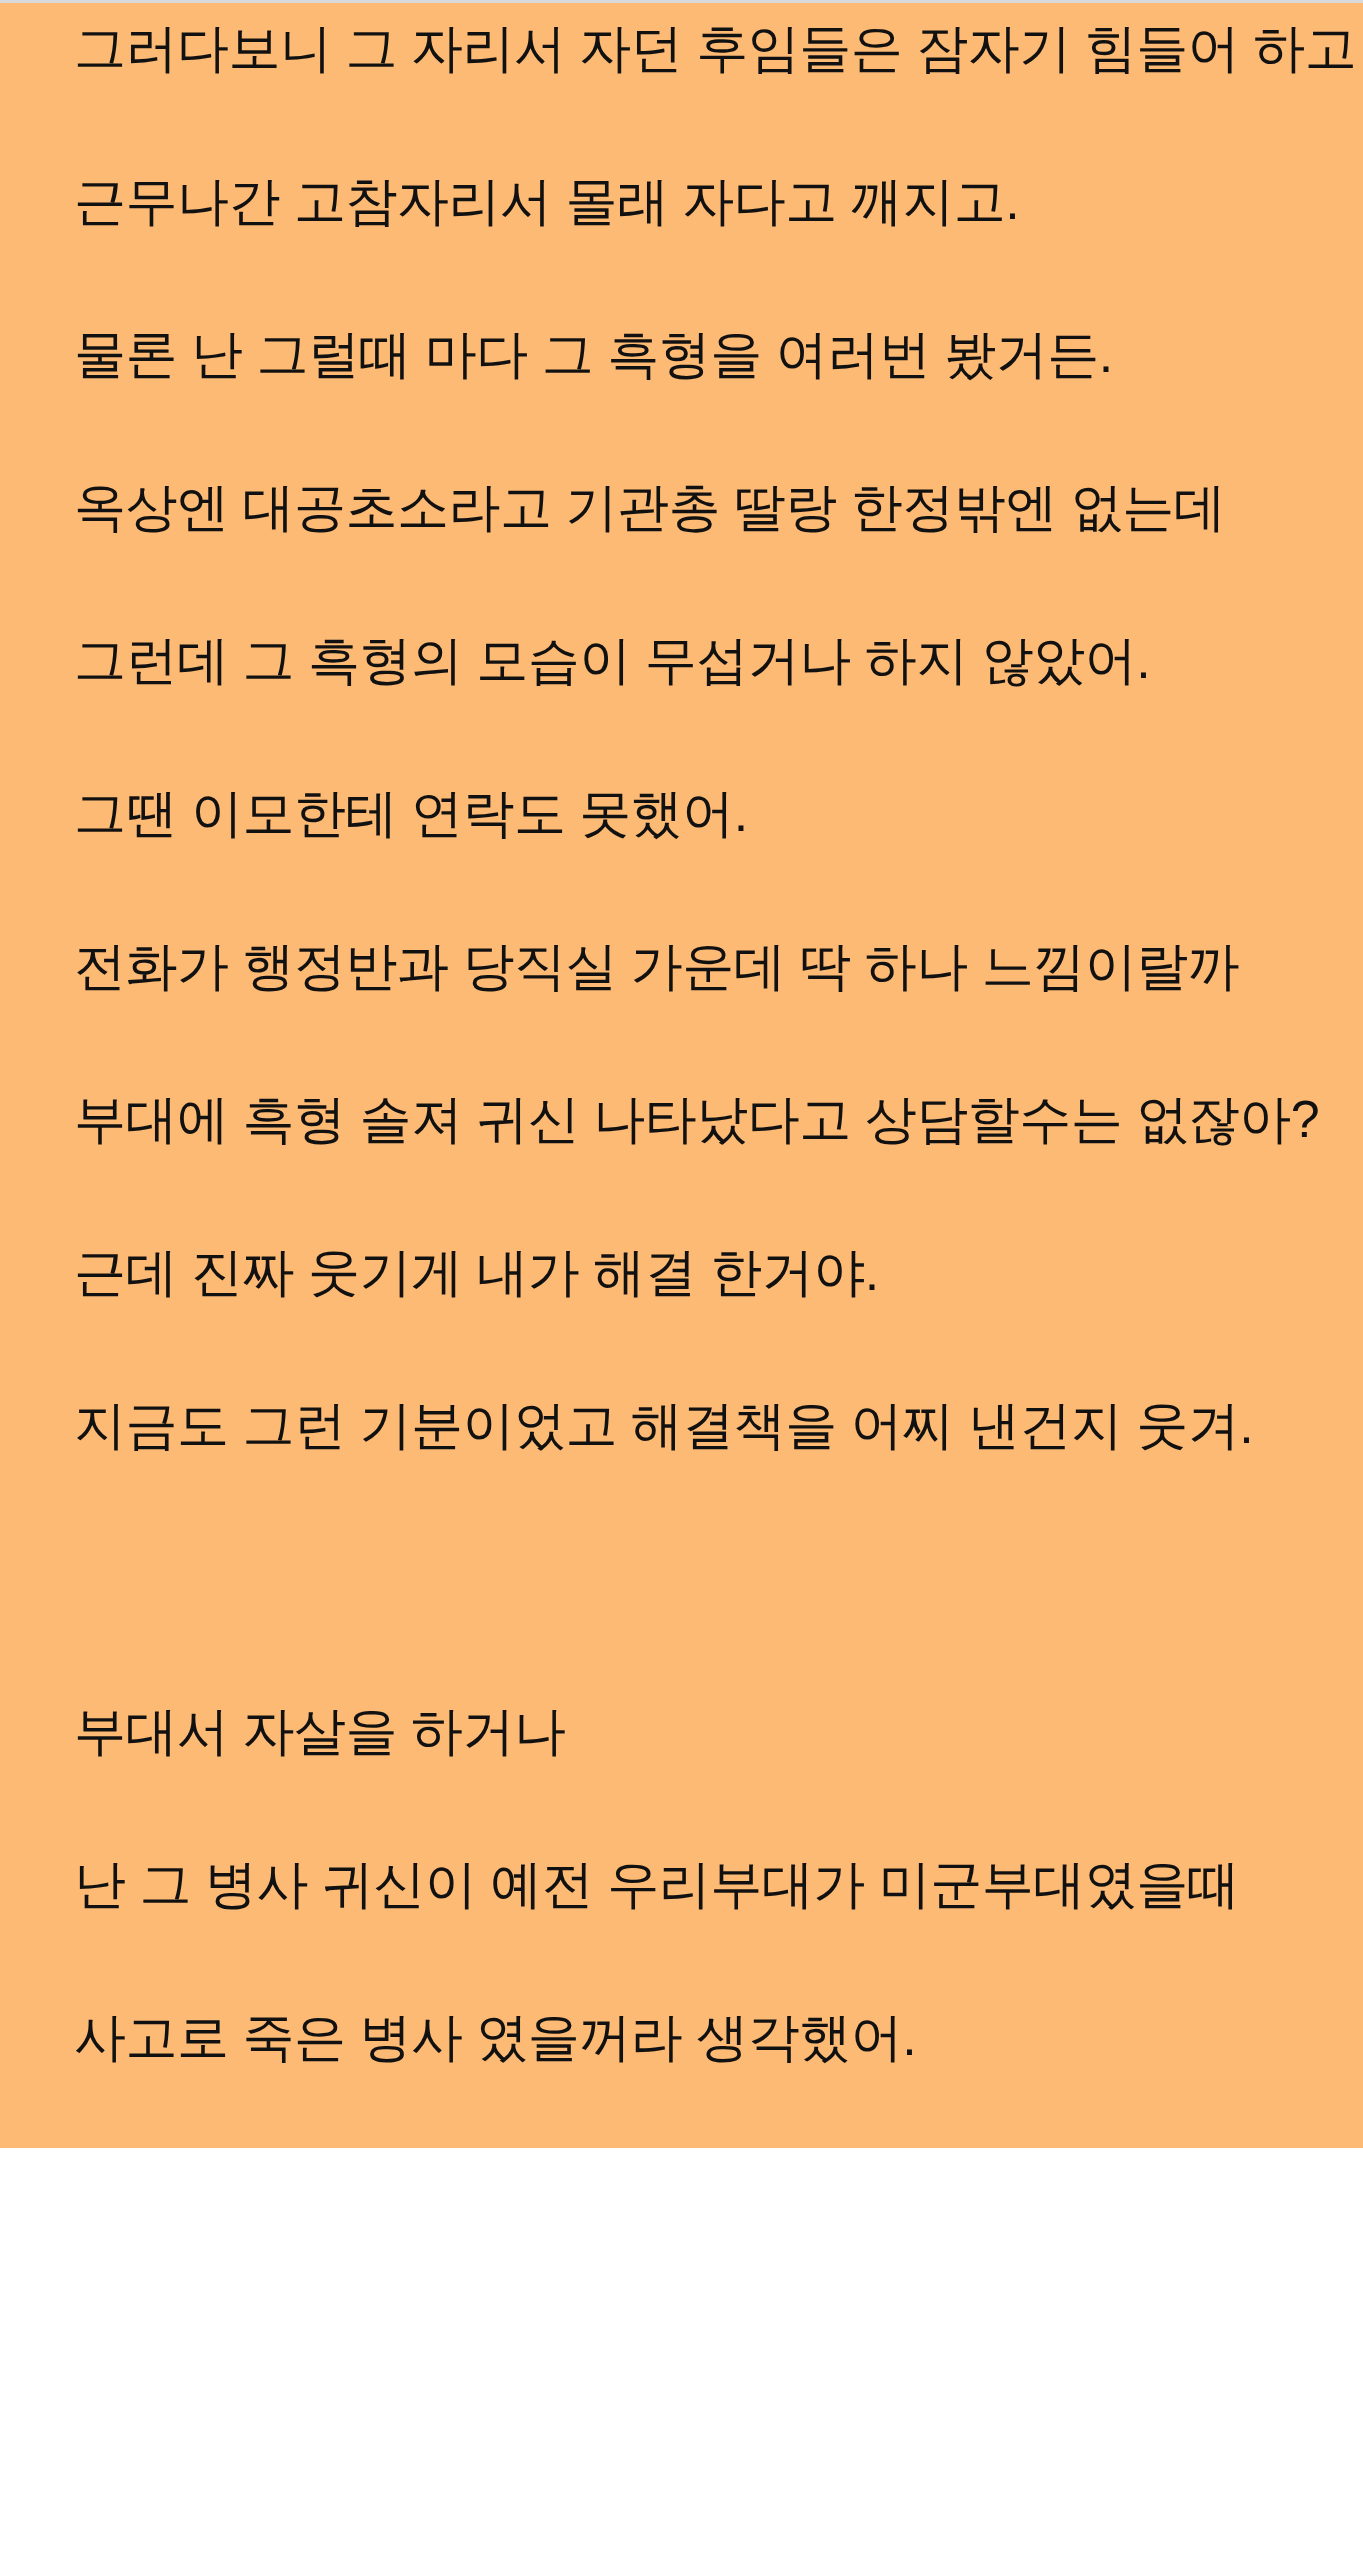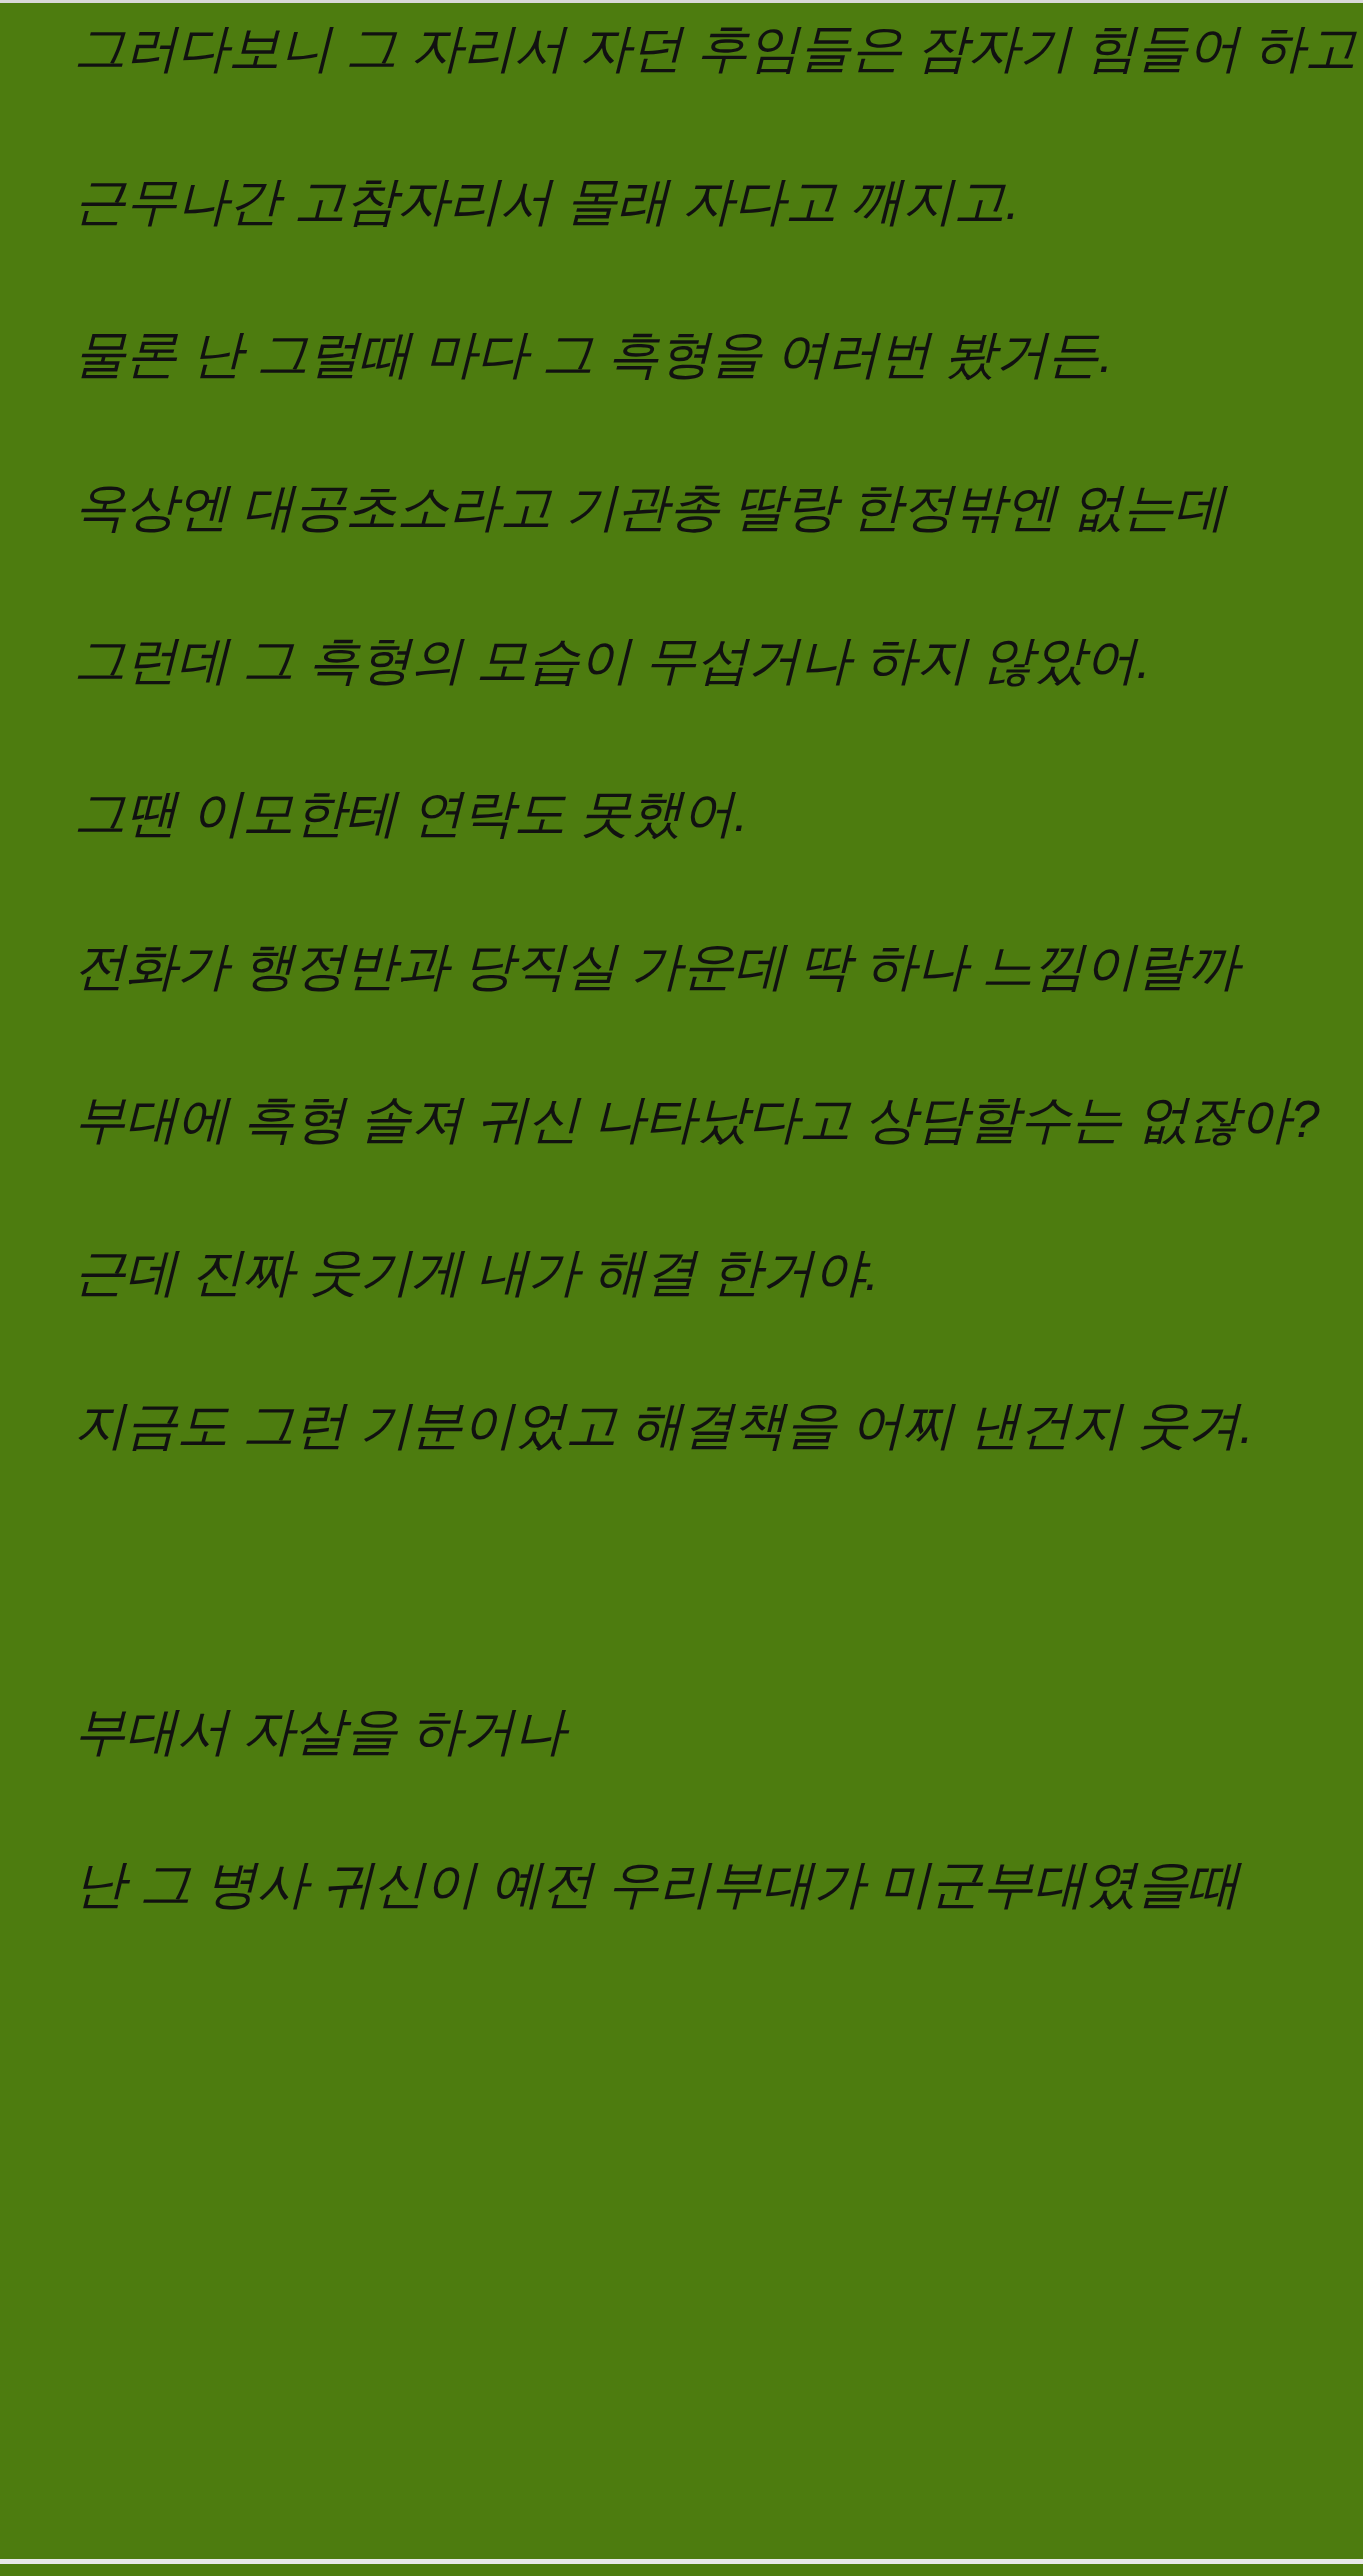--- a/index.html
+++ b/index.html
@@ -3,24 +3,23 @@
 <meta charset="utf-8">
 <style>
   html, body {
     margin: 0;
     padding: 0;
     background: #ffffff;
   }
   .page {
     position: relative;
     width: 1363px;
-    height: 2576px;
-    background: #4d7c0f;
+    height: 2148px;
+    background: #fdba74;
     overflow: hidden;
-    font-style: italic;
   }
   .top-divider {
     position: absolute;
     top: 0;
     left: 0;
     width: 100%;
     height: 2.8px;
     background: #d9d9d9;
   }
   .bottom-divider {
@@ -63,17 +62,18 @@
     <p>옥상엔 대공초소라고 기관총 딸랑 한정밖엔 없는데</p>
     <p>그런데 그 흑형의 모습이 무섭거나 하지 않았어.</p>
     <p>그땐 이모한테 연락도 못했어.</p>
     <p>전화가 행정반과 당직실 가운데 딱 하나 느낌이랄까</p>
     <p>부대에 흑형 솔져 귀신 나타났다고 상담할수는 없잖아?</p>
     <p>근데 진짜 웃기게 내가 해결 한거야.</p>
     <p>지금도 그런 기분이었고 해결책을 어찌 낸건지 웃겨.</p>
     <p></p>
     <p>부대서 자살을 하거나</p>
     <p>난 그 병사 귀신이 예전 우리부대가 미군부대였을때</p>
+    <p>사고로 죽은 병사 였을꺼라 생각했어.</p>
   </div>
 
   <div class="bottom-divider"></div>
 </div>
 
 
 </body></html>

